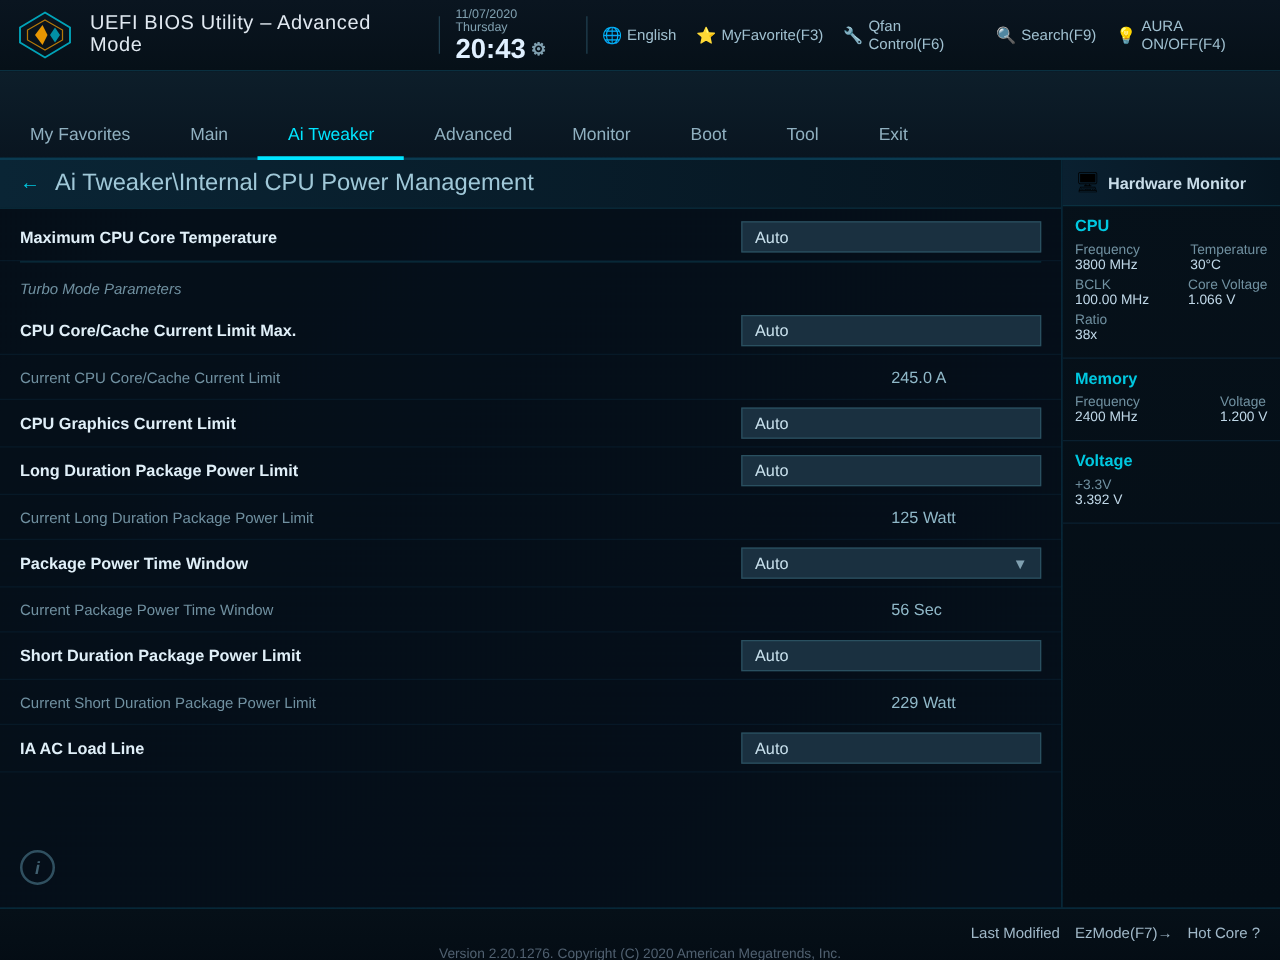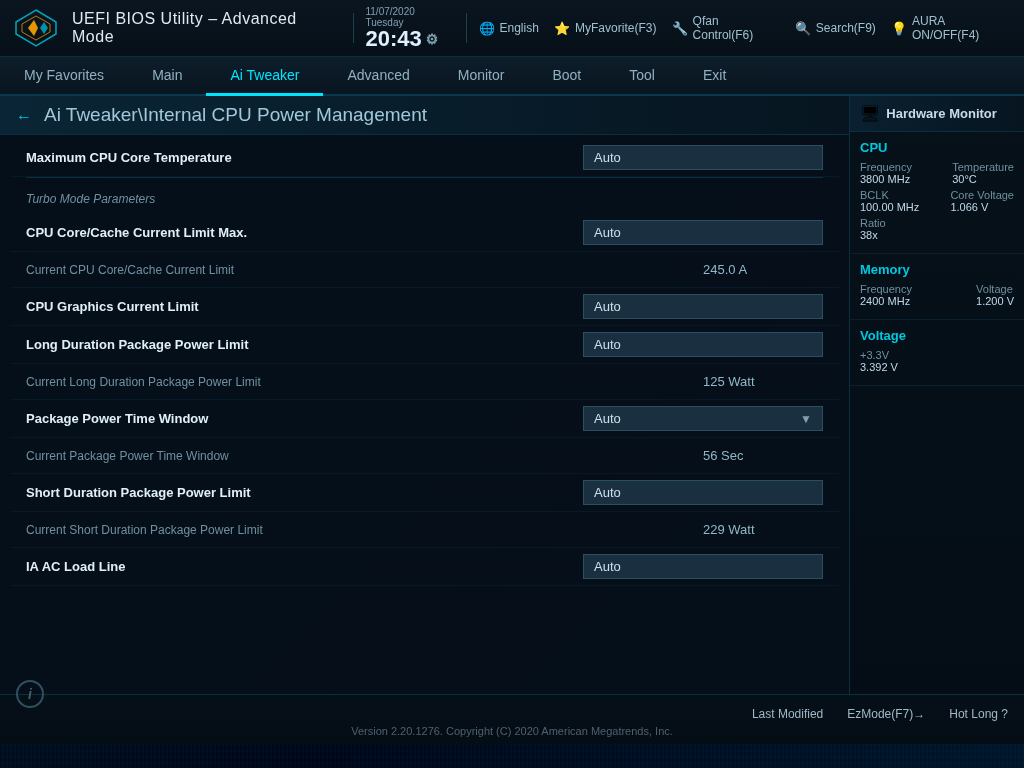--- a/index.html
+++ b/index.html
@@ -125,20 +125,21 @@
       padding: 10px 24px;
       cursor: pointer;
       display: flex;
       align-items: center;
       border-bottom: 3px solid transparent;
       margin-bottom: -2px;
     }
     .nav-item.active {
       color: #00e5ff;
       border-bottom-color: #00e5ff;
+      margin-top: 32px;
     }
 
     
     .main-container {
       position: relative;
       z-index: 5;
       display: flex;
       height: calc(768px - 120px - 50px);
     }
 
@@ -163,21 +164,21 @@
       cursor: pointer;
       margin-right: 4px;
     }
     .breadcrumb-text {
       color: #a0c8d8;
       font-size: 19px;
     }
 
     .settings-table {
       width: 100%;
-      padding: 4px 10px;
+      padding: 4px 0;
     }
     .settings-row {
       display: flex;
       align-items: center;
       padding: 6px 16px;
       border-bottom: 1px solid rgba(10,40,60,0.4);
       min-height: 36px;
     }
     .settings-row.section-header {
       padding: 10px 16px 4px;
@@ -299,21 +300,21 @@
       flex-direction: column;
       align-items: center;
       justify-content: center;
     }
     .bottom-tools {
       display: flex;
       align-items: center;
       justify-content: flex-end;
       width: 100%;
       padding: 4px 16px;
-      gap: 24px;
+      gap: 12px;
     }
     .bottom-tool-item {
       color: #a0b8c8;
       font-size: 12px;
       cursor: pointer;
       display: flex;
       align-items: center;
       gap: 4px;
     }
     .bottom-copyright {
@@ -360,21 +361,21 @@
       <polygon points="24,2 44,14 44,26 24,38 4,26 4,14" fill="none" stroke="#00c8e0" stroke-width="1.5" opacity="0.8"></polygon>
       <polygon points="24,8 38,16 38,24 24,32 10,24 10,16" fill="none" stroke="#ffa500" stroke-width="1" opacity="0.7"></polygon>
       <path d="M16,20 L22,12 L26,20 L22,28 Z" fill="#ffa500" opacity="0.9"></path>
       <path d="M28,20 L32,14 L36,20 L32,26 Z" fill="#00c8e0" opacity="0.7"></path>
     </svg>
   </div>
   <div class="header-title">UEFI BIOS Utility – Advanced Mode</div>
   <div class="header-divider"></div>
   <div class="header-info">
     <div class="header-date">
-      <span>11/07/2020</span> <span>Tuesday</span>
+      <span>11/07/2020</span> <span>Thursday</span>
     </div>
     <div class="header-time">
       <span>20:43</span>
       <span class="gear-icon">⚙</span>
     </div>
   </div>
   <div class="header-divider"></div>
   <div class="header-menu-items">
     <div class="header-menu-item">
       <span class="icon">🌐</span>
@@ -557,17 +558,17 @@
 
 <div class="bottom-bar">
   <div class="bottom-tools">
     <div class="bottom-tool-item">
       <span>Last Modified</span>
     </div>
     <div class="bottom-tool-item">
       <span>EzMode(F7)→</span>
     </div>
     <div class="bottom-tool-item">
-      <span>Hot Long ?</span>
+      <span>Hot Core ?</span>
     </div>
   </div>
   <div class="bottom-copyright">Version 2.20.1276. Copyright (C) 2020 American Megatrends, Inc.</div>
 </div>
 
 </body></html>

